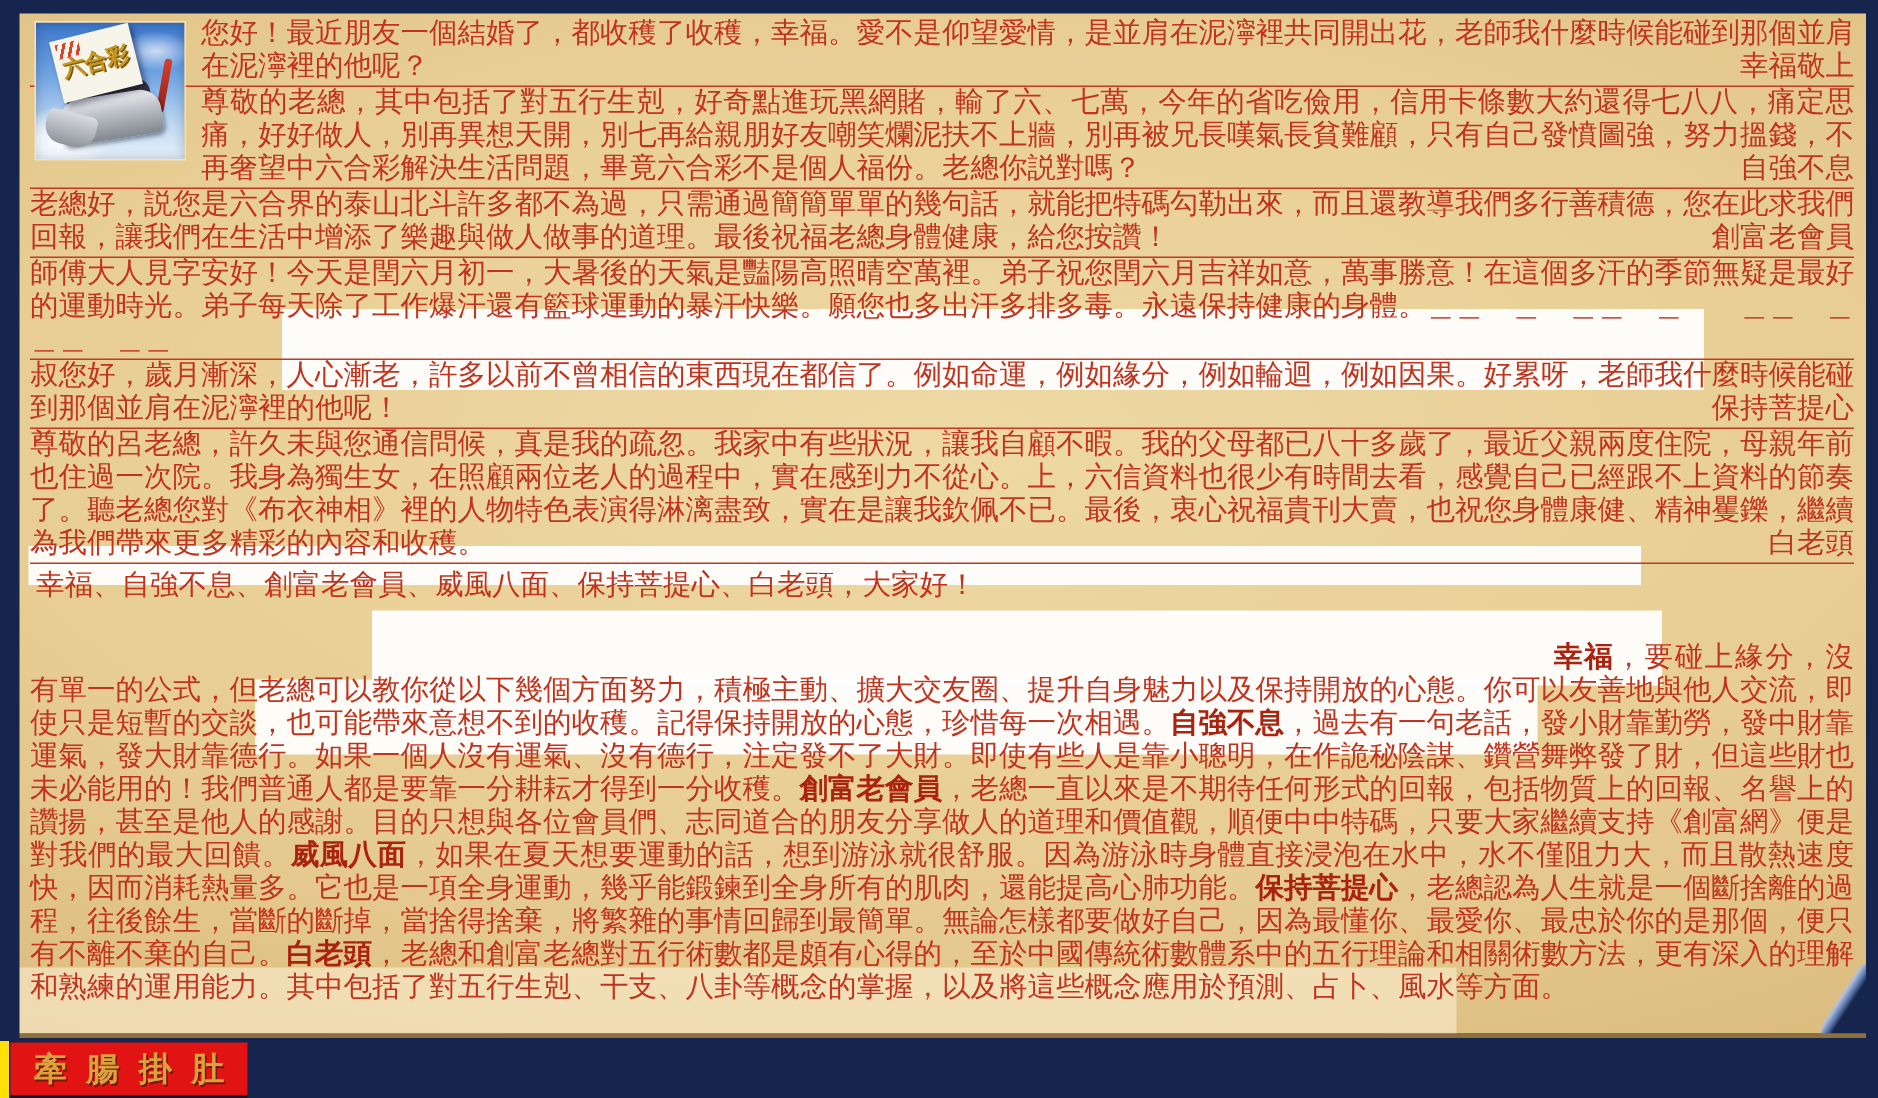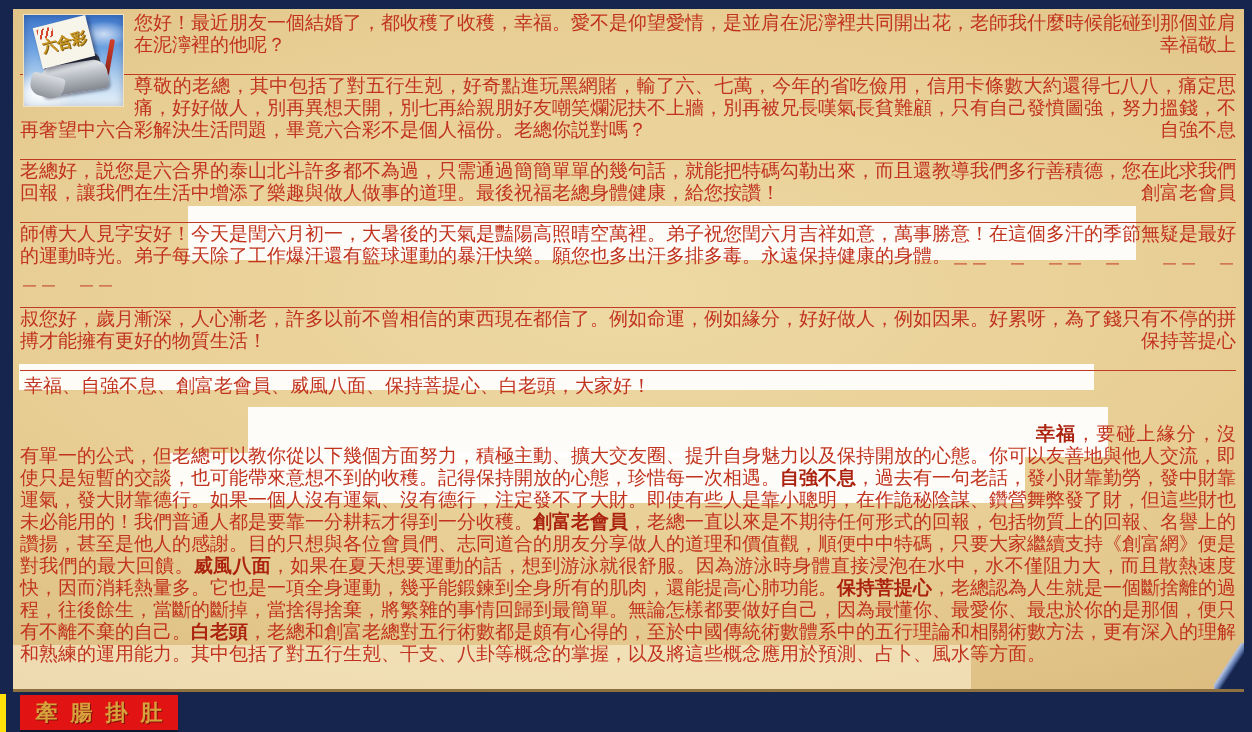--- a/index.html
+++ b/index.html
@@ -50,30 +50,30 @@
   .mb-flag{position:absolute;right:11px;top:24px;width:5px;height:36px;background:linear-gradient(180deg,#d4402c,#8f2418);transform:rotate(10deg);border-radius:2px;}
   .envelope{
     position:absolute;left:13px;top:6px;width:54px;height:42px;background:#f7f4ea;
     transform:rotate(-14deg);box-shadow:2px 3px 4px rgba(0,0,30,.45);
     display:flex;align-items:center;justify-content:center;
   }
   .envelope .stamp-lines{position:absolute;left:3px;top:3px;width:16px;height:10px;
     background:repeating-linear-gradient(115deg,#d6452e 0 2px,rgba(0,0,0,0) 2px 5px);}
   .env-text{font-weight:bold;font-size:15px;color:#c8951f;text-shadow:1px 1px 0 #7c5a0d;letter-spacing:0;}
   
-  .letter{border-bottom:1px solid var(--underline-red);padding-bottom:18px;}
+  .letter{border-bottom:1px solid var(--underline-red);padding-bottom:1px;}
   .letter::after{content:"";display:block;clear:right;}
   .sig{float:right;padding-left:18px;}
   .greeting{margin:4px;}
   .reply{margin:26px 0 0 0;text-indent:calc(100% - 200px);}
   .reply b{color:#ab220e;font-weight:bold;}
   
   .yellow-strip{position:absolute;left:0;top:694px;width:6px;height:38px;background:#ffe10a;}
   .footer-chip{
-    position:absolute;left:20px;top:695px;width:158px;height:35px;background:var(--footer-red);
+    position:absolute;left:7px;top:695px;width:158px;height:35px;background:var(--footer-red);
     display:flex;align-items:center;justify-content:center;
     box-shadow:0 2px 0 rgba(0,0,0,.35);
   }
   .footer-chip span{
     color:var(--footer-gold);font-weight:bold;font-size:22px;letter-spacing:13px;text-indent:13px;
     text-shadow:1px 1px 0 #7a1208;white-space:nowrap;
   }
 </style>
 </head>
 <body>
@@ -100,21 +100,22 @@
           <span class="stamp-lines"></span>
           <span class="env-text">六合彩</span>
         </div>
       </div>
 
       <div id="letters">
           <div class="letter"><span>您好！最近朋友一個結婚了，都收穫了收穫，幸福。愛不是仰望愛情，是並肩在泥濘裡共同開出花，老師我什麼時候能碰到那個並肩在泥濘裡的他呢？</span><span class="sig">幸福敬上</span></div>
           <div class="letter"><span>尊敬的老總，其中包括了對五行生剋，好奇點進玩黑網賭，輸了六、七萬，今年的省吃儉用，信用卡條數大約還得七八八，痛定思痛，好好做人，別再異想天開，別七再給親朋好友嘲笑爛泥扶不上牆，別再被兄長嘆氣長貧難顧，只有自己發憤圖強，努力搵錢，不再奢望中六合彩解決生活問題，畢竟六合彩不是個人福份。老總你説對嗎？</span><span class="sig">自強不息</span></div>
           <div class="letter"><span>老總好，説您是六合界的泰山北斗許多都不為過，只需通過簡簡單單的幾句話，就能把特碼勾勒出來，而且還教導我們多行善積德，您在此求我們回報，讓我們在生活中增添了樂趣與做人做事的道理。最後祝福老總身體健康，給您按讚！</span><span class="sig">創富老會員</span></div>
           <div class="letter"><span>師傅大人見字安好！今天是閏六月初一，大暑後的天氣是豔陽高照晴空萬裡。弟子祝您閏六月吉祥如意，萬事勝意！在這個多汗的季節無疑是最好的運動時光。弟子每天除了工作爆汗還有籃球運動的暴汗快樂。願您也多出汗多排多毒。永遠保持健康的身體。＿＿　＿　＿＿　＿　　＿＿　＿　＿＿　＿＿</span></div>
-          <div class="letter"><span>叔您好，歲月漸深，人心漸老，許多以前不曾相信的東西現在都信了。例如命運，例如緣分，好好做人，例如因果。好累呀，為了錢只有不停的拼搏才能擁有更好的物質生活！</span><span class="sig">保持菩提心</span></div>
+          <div class="letter"><span>叔您好，歲月漸深，人心漸老，許多以前不曾相信的東西現在都信了。例如命運，例如緣分，例如輪迴，例如因果。好累呀，老師我什麼時候能碰到那個並肩在泥濘裡的他呢！</span><span class="sig">保持菩提心</span></div>
+          <div class="letter"><span>尊敬的呂老總，許久未與您通信問候，真是我的疏忽。我家中有些狀況，讓我自顧不暇。我的父母都已八十多歲了，最近父親兩度住院，母親年前也住過一次院。我身為獨生女，在照顧兩位老人的過程中，實在感到力不從心。上，六信資料也很少有時間去看，感覺自己已經跟不上資料的節奏了。聽老總您對《布衣神相》裡的人物特色表演得淋漓盡致，實在是讓我欽佩不已。最後，衷心祝福貴刊大賣，也祝您身體康健、精神矍鑠，繼續為我們帶來更多精彩的內容和收穫。</span><span class="sig">白老頭</span></div>
         </div>
 
       <div class="greeting">幸福、自強不息、創富老會員、威風八面、保持菩提心、白老頭，大家好！</div>
 
       <p class="reply" id="reply"><b>幸福</b>，要碰上緣分，沒有單一的公式，但老總可以教你從以下幾個方面努力，積極主動、擴大交友圈、提升自身魅力以及保持開放的心態。你可以友善地與他人交流，即使只是短暫的交談，也可能帶來意想不到的收穫。記得保持開放的心態，珍惜每一次相遇。<b>自強不息</b>，過去有一句老話，發小財靠勤勞，發中財靠運氣，發大財靠德行。如果一個人沒有運氣、沒有德行，注定發不了大財。即使有些人是靠小聰明，在作詭秘陰謀、鑽營舞弊發了財，但這些財也未必能用的！我們普通人都是要靠一分耕耘才得到一分收穫。<b>創富老會員</b>，老總一直以來是不期待任何形式的回報，包括物質上的回報、名譽上的讚揚，甚至是他人的感謝。目的只想與各位會員們、志同道合的朋友分享做人的道理和價值觀，順便中中特碼，只要大家繼續支持《創富網》便是對我們的最大回饋。<b>威風八面</b>，如果在夏天想要運動的話，想到游泳就很舒服。因為游泳時身體直接浸泡在水中，水不僅阻力大，而且散熱速度快，因而消耗熱量多。它也是一項全身運動，幾乎能鍛鍊到全身所有的肌肉，還能提高心肺功能。<b>保持菩提心</b>，老總認為人生就是一個斷捨離的過程，往後餘生，當斷的斷掉，當捨得捨棄，將繁雜的事情回歸到最簡單。無論怎樣都要做好自己，因為最懂你、最愛你、最忠於你的是那個，便只有不離不棄的自己。<b>白老頭</b>，老總和創富老總對五行術數都是頗有心得的，至於中國傳統術數體系中的五行理論和相關術數方法，更有深入的理解和熟練的運用能力。其中包括了對五行生剋、干支、八卦等概念的掌握，以及將這些概念應用於預測、占卜、風水等方面。</p>
     </div>
   </div>
 
   <div class="yellow-strip"></div>
   <div class="footer-chip">

